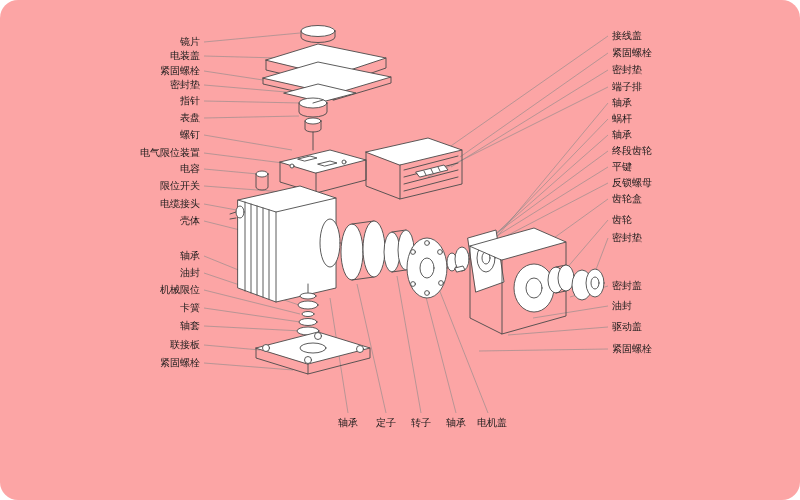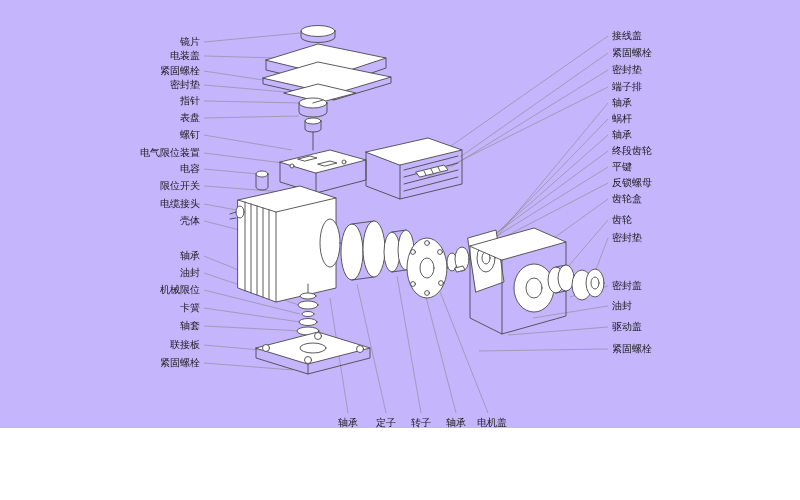--- a/index.html
+++ b/index.html
@@ -1,21 +1,22 @@
 <!DOCTYPE html>
 <html><head>
 <meta charset="utf-8">
 <style>
   html,body{margin:0;padding:0;background:#ffffff;}
   .stage{
     position:relative;
-    width:800px;height:428px;
-    background:#c4b5fd;
+    width:800px;height:500px;
+    background:#fca5a5;
     font-family:"DejaVu Sans", sans-serif;
     overflow:hidden;
+    border-radius:18px;
   }
   svg{display:block;}
   .part path,.part ellipse,.part line,.part rect,.part circle{
     fill:#ffffff;stroke:#4a4a4a;stroke-width:0.9;stroke-linejoin:round;stroke-linecap:round;
   }
   .part .wire{fill:none;}
   .leaders line{stroke:#8a8a8a;stroke-width:0.6;}
   text.lbl{font-size:10px;fill:#1a1a1a;stroke:none;}
   .lbl-left{text-anchor:end;}
   .lbl-right{text-anchor:start;}

